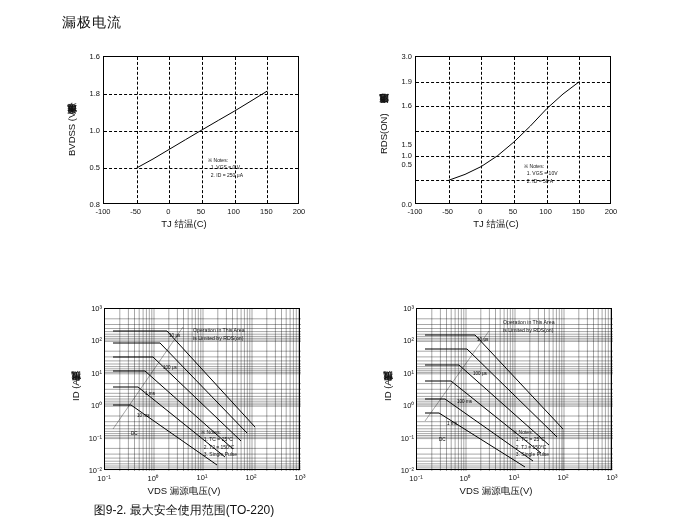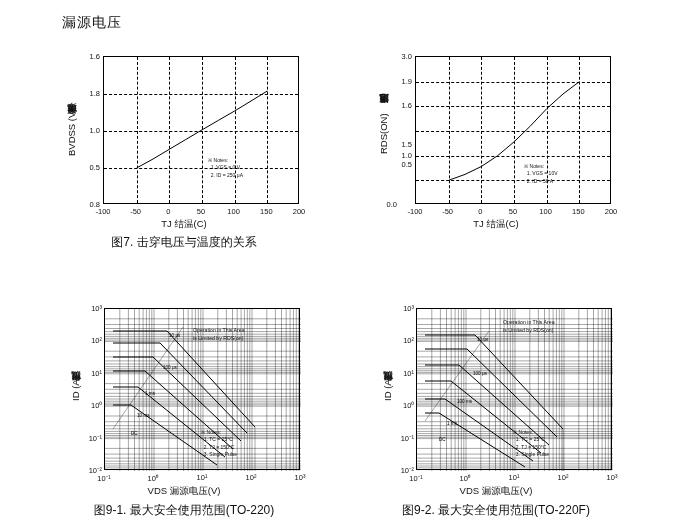--- a/index.html
+++ b/index.html
@@ -85,21 +85,21 @@
   
   .soa-grid line{stroke:#000;stroke-width:.35;}
   .soa-grid .minor{stroke:#000;stroke-width:.25;}
   .curve{fill:none;stroke:#000;stroke-width:1;}
   .curve-thin{fill:none;stroke:#000;stroke-width:.7;}
   .lbl-in{font-size:4.6px;font-family:"Liberation Sans",sans-serif;}
 </style>
 </head>
 <body>
 
-<div class="page-title">漏源电压</div>
+<div class="page-title">漏极电流</div>
 
 <div class="chart-block" style="left:48px;top:48px;width:272px;">
   <div class="plot-wrap" style="height:182px;">
 
     <div class="axis-ylabel" style="left:18px;top:6px;height:156px;">BVDSS 漏源击穿电压(V)</div>
 
     <div class="frame" style="left:55px;top:8px;width:196px;height:148px;">
 
       <div class="gridline h" style="top:111px;"></div>
       <div class="gridline h" style="top:74px;"></div>
@@ -130,21 +130,20 @@
     <div class="tick-lbl" style="left:55px;top:159px;">-100</div>
     <div class="tick-lbl" style="left:87.6px;top:159px;">-50</div>
     <div class="tick-lbl" style="left:120.3px;top:159px;">0</div>
     <div class="tick-lbl" style="left:153px;top:159px;">50</div>
     <div class="tick-lbl" style="left:185.6px;top:159px;">100</div>
     <div class="tick-lbl" style="left:218.3px;top:159px;">150</div>
     <div class="tick-lbl" style="left:251px;top:159px;">200</div>
 
     <div class="axis-xlabel" style="left:0;top:170px;">TJ 结温(C)</div>
   </div>
-  <div class="chart-caption">图7. 击穿电压与温度的关系</div>
 </div>
 
 <div class="chart-block" style="left:360px;top:48px;width:272px;">
   <div class="plot-wrap" style="height:182px;">
 
     <div class="axis-ylabel" style="left:18px;top:6px;height:156px;">RDS(ON) 漏源通态电阻</div>
 
     <div class="frame" style="left:55px;top:8px;width:196px;height:148px;">
       <div class="gridline h" style="top:123.3px;"></div>
       <div class="gridline h" style="top:98.6px;"></div>
@@ -166,21 +165,21 @@
   1. V<tspan>GS</tspan> = 10V
   2. I<tspan>D</tspan> = 50 A</div>
     </div>
 
     <div class="tick-lbl y" style="left:34px;top:8px;width:18px;">3.0</div>
     <div class="tick-lbl y" style="left:34px;top:32.6px;width:18px;">1.9</div>
     <div class="tick-lbl y" style="left:34px;top:57.3px;width:18px;">1.6</div>
     <div class="tick-lbl y" style="left:34px;top:96px;width:18px;">1.5</div>
     <div class="tick-lbl y" style="left:34px;top:106.6px;width:18px;">1.0</div>
     <div class="tick-lbl y" style="left:34px;top:116px;width:18px;">0.5</div>
-    <div class="tick-lbl y" style="left:19px;top:156px;width:18px;">0.0</div>
+    <div class="tick-lbl y" style="left:34px;top:156px;width:18px;">0.0</div>
 
     <div class="tick-lbl" style="left:55px;top:159px;">-100</div>
     <div class="tick-lbl" style="left:87.6px;top:159px;">-50</div>
     <div class="tick-lbl" style="left:120.3px;top:159px;">0</div>
     <div class="tick-lbl" style="left:153px;top:159px;">50</div>
     <div class="tick-lbl" style="left:185.6px;top:159px;">100</div>
     <div class="tick-lbl" style="left:218.3px;top:159px;">150</div>
     <div class="tick-lbl" style="left:251px;top:159px;">200</div>
 
     <div class="axis-xlabel" style="left:0;top:170px;">TJ 结温(C)</div>
@@ -321,21 +320,21 @@
     <div class="tick-lbl y" style="left:36px;top:174px;width:18px;">10⁻²</div>
 
     <div class="tick-lbl" style="left:56px;top:177px;">10⁻¹</div>
     <div class="tick-lbl" style="left:105px;top:177px;">10⁰</div>
     <div class="tick-lbl" style="left:154px;top:177px;">10¹</div>
     <div class="tick-lbl" style="left:203px;top:177px;">10²</div>
     <div class="tick-lbl" style="left:252px;top:177px;">10³</div>
 
     <div class="axis-xlabel" style="left:0;top:189px;">VDS 漏源电压(V)</div>
   </div>
-  <div class="chart-caption">图9-1. 最大安全使用范围(TO-220)</div>
+  <div class="chart-caption">图9-2. 最大安全使用范围(TO-220)</div>
 </div>
 
 <div class="chart-block" style="left:360px;top:296px;width:272px;">
   <div class="plot-wrap" style="height:202px;">
 
     <div class="axis-ylabel" style="left:22px;top:12px;height:162px;">ID 漏极电流(A)</div>
 
     <div class="frame" style="left:56px;top:12px;width:196px;height:162px;">
       <svg width="196" height="162" viewBox="0 0 196 162" class="soa-grid" style="position:absolute;left:0;top:0;">
         <g>
@@ -460,14 +459,13 @@
     <div class="tick-lbl y" style="left:36px;top:174px;width:18px;">10⁻²</div>
 
     <div class="tick-lbl" style="left:56px;top:177px;">10⁻¹</div>
     <div class="tick-lbl" style="left:105px;top:177px;">10⁰</div>
     <div class="tick-lbl" style="left:154px;top:177px;">10¹</div>
     <div class="tick-lbl" style="left:203px;top:177px;">10²</div>
     <div class="tick-lbl" style="left:252px;top:177px;">10³</div>
 
     <div class="axis-xlabel" style="left:0;top:189px;">VDS 漏源电压(V)</div>
   </div>
-  <div class="chart-caption">图9-2. 最大安全使用范围(TO-220F)</div>
 </div>
 
 </body></html>

